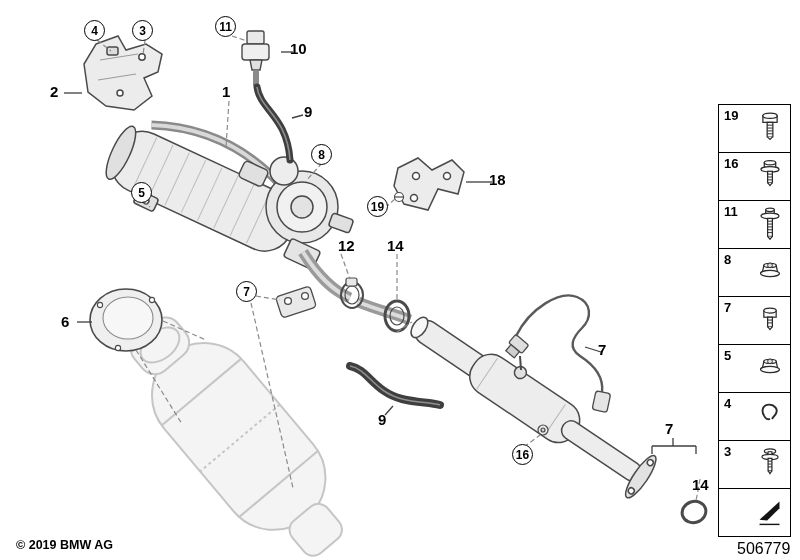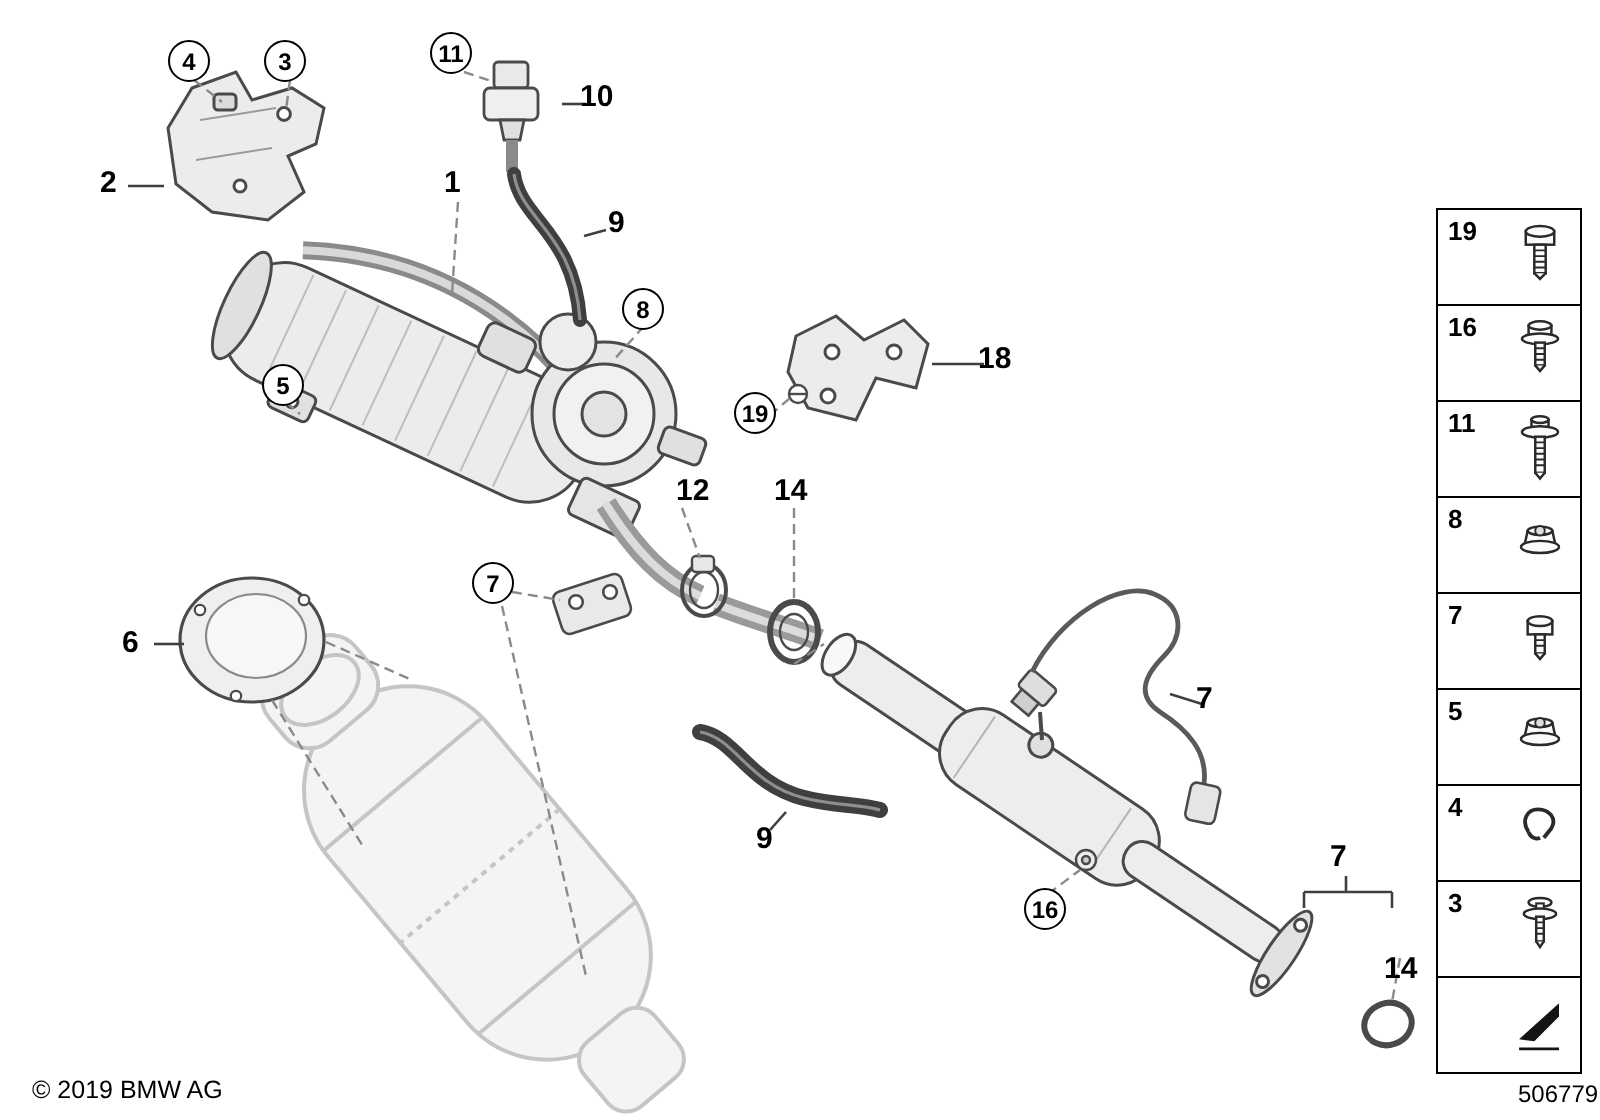--- a/index.html
+++ b/index.html
@@ -9,22 +9,22 @@
   .callout{position:absolute;font-weight:bold;line-height:1;}
   .callout.plain{font-size:15px;}
   .callout.circled{width:21px;height:21px;border:1.5px solid #000;border-radius:50%;
         font-size:12px;display:flex;align-items:center;justify-content:center;background:#fff;box-sizing:border-box;}
   #legend{position:absolute;left:718px;top:104px;width:73px;}
   .legend-box{position:relative;width:73px;height:49px;border:1px solid #000;margin-top:-1px;
         background:#fff;box-sizing:border-box;}
   .legend-box:first-child{margin-top:0;}
   .legend-num{position:absolute;left:5px;top:3px;font-size:13px;font-weight:bold;}
   .licon{position:absolute;right:5px;top:5px;width:30px;height:38px;}
-  #copyright{position:absolute;left:16px;top:538px;font-size:12.5px;}
-  #diagram-number{position:absolute;left:759px;top:540px;font-size:12px;}
+  #copyright{position:absolute;left:16px;top:538px;font-size:12.5px;font-weight:bold;}
+  #diagram-number{position:absolute;left:737px;top:540px;font-size:16px;}
 </style>
 </head>
 <body>
 
 <div id="stage">
 
   <svg id="drawing" width="800" height="560" viewBox="0 0 800 560">
 
     <g stroke="#c5c5c5" fill="#f4f4f4" stroke-width="2">
       <g transform="rotate(50 240 438)">

